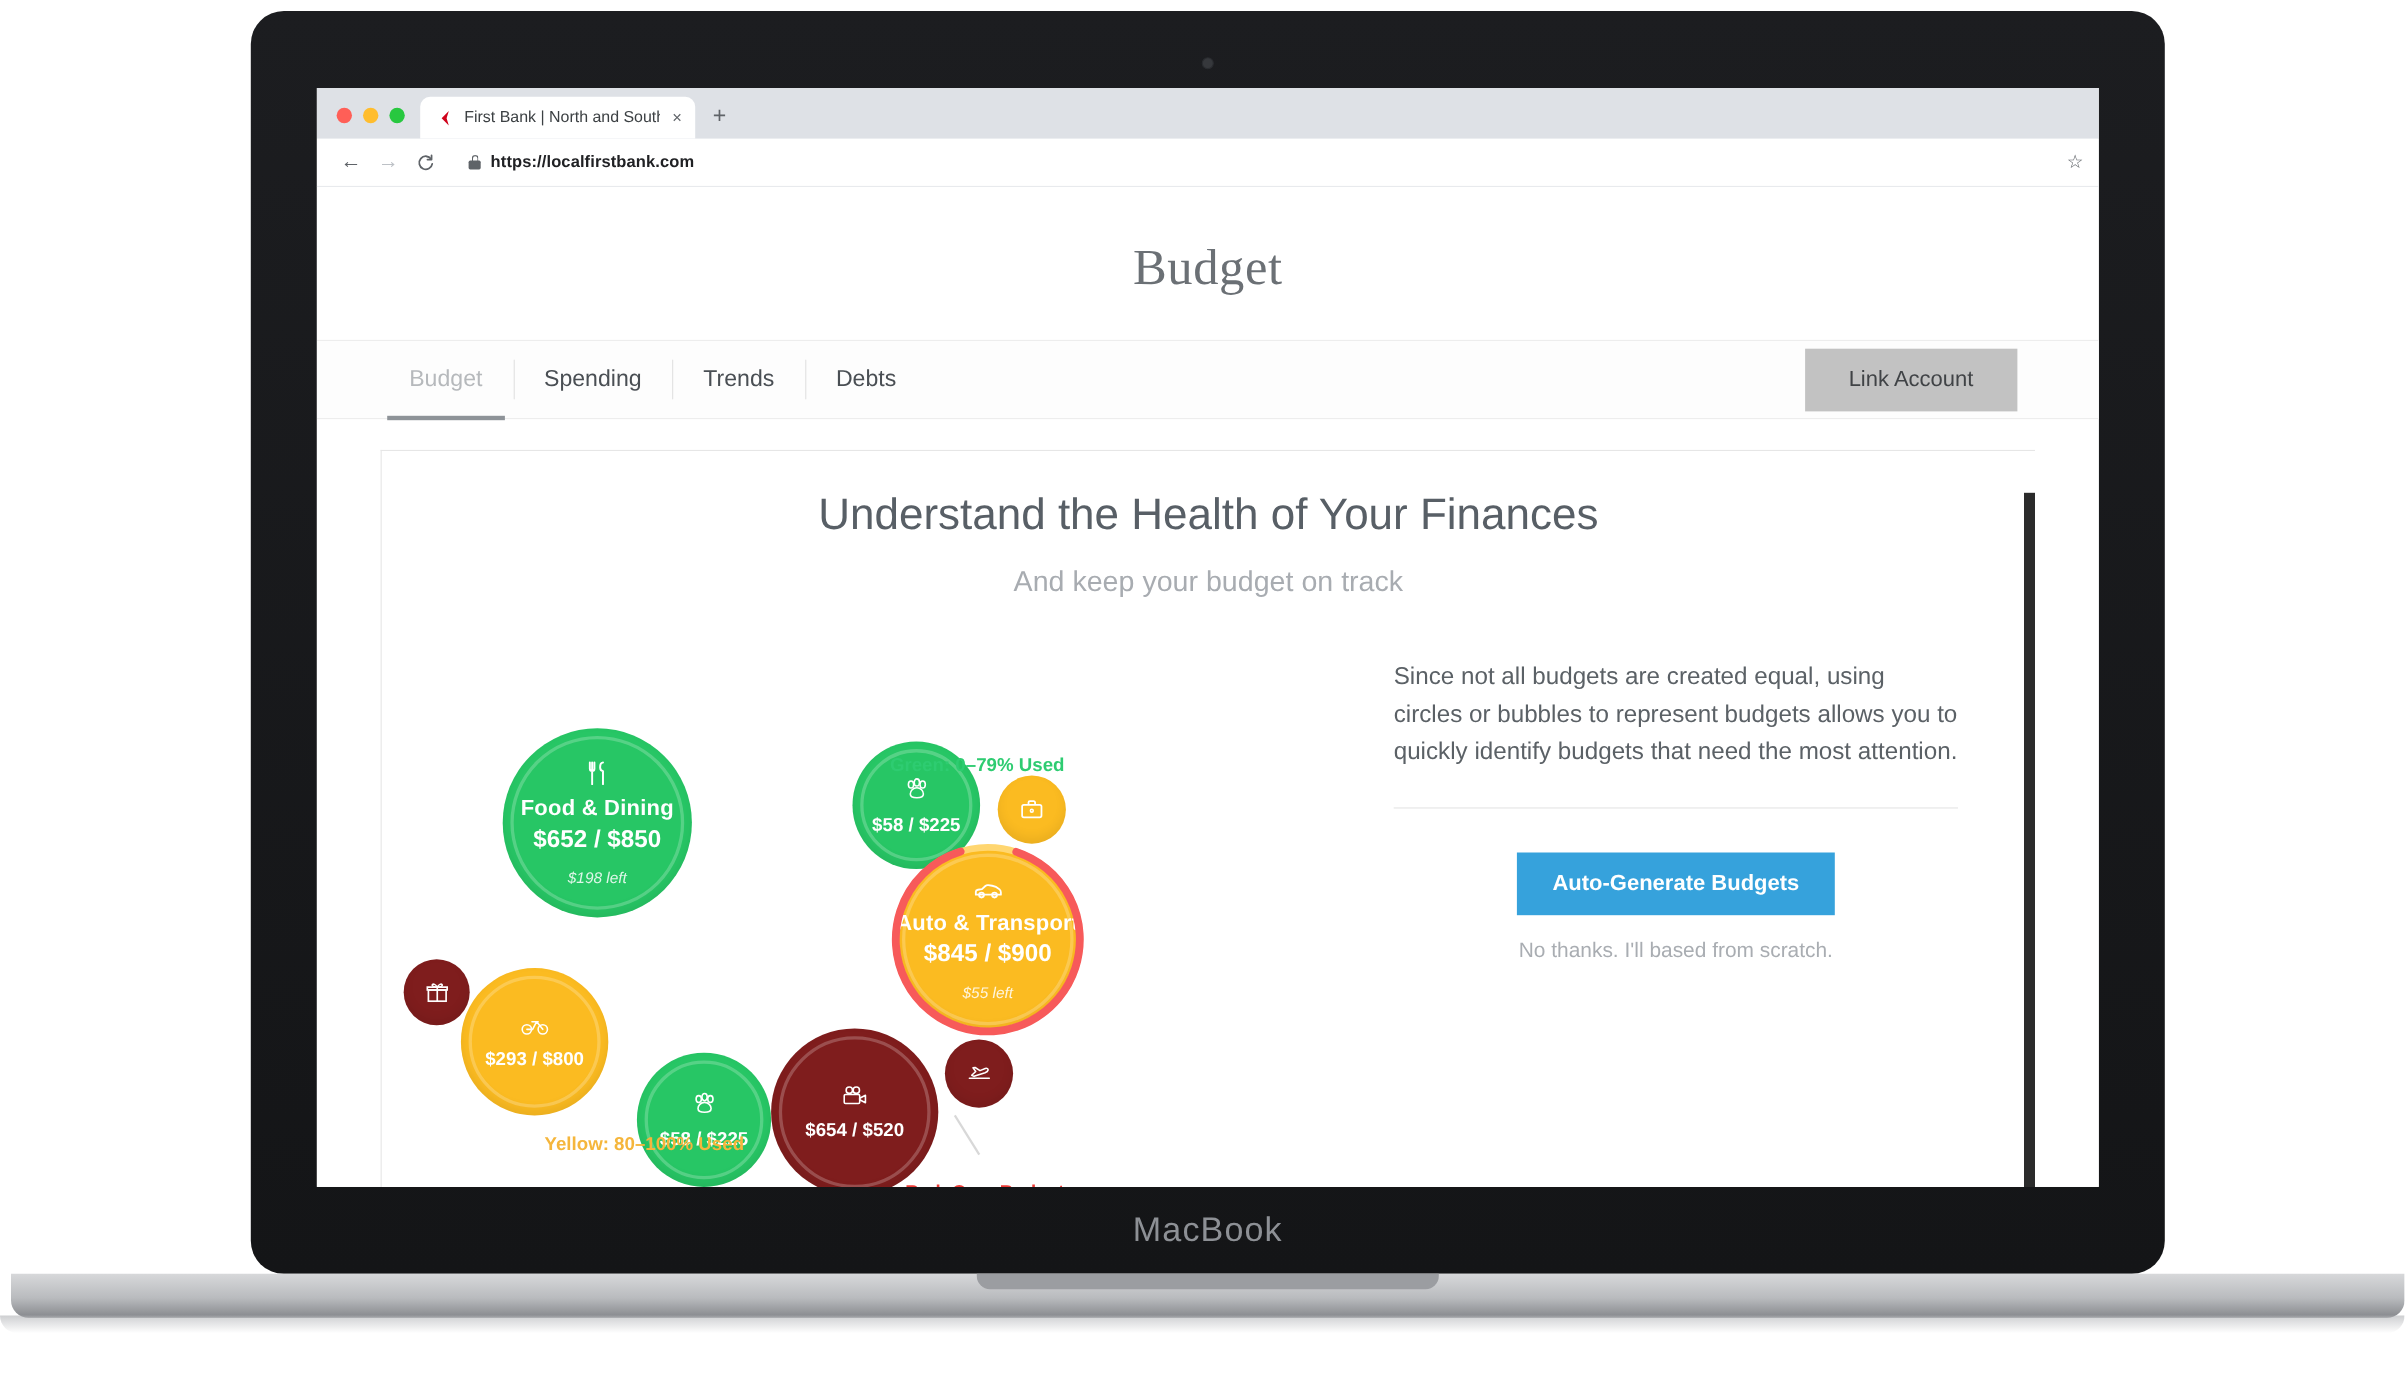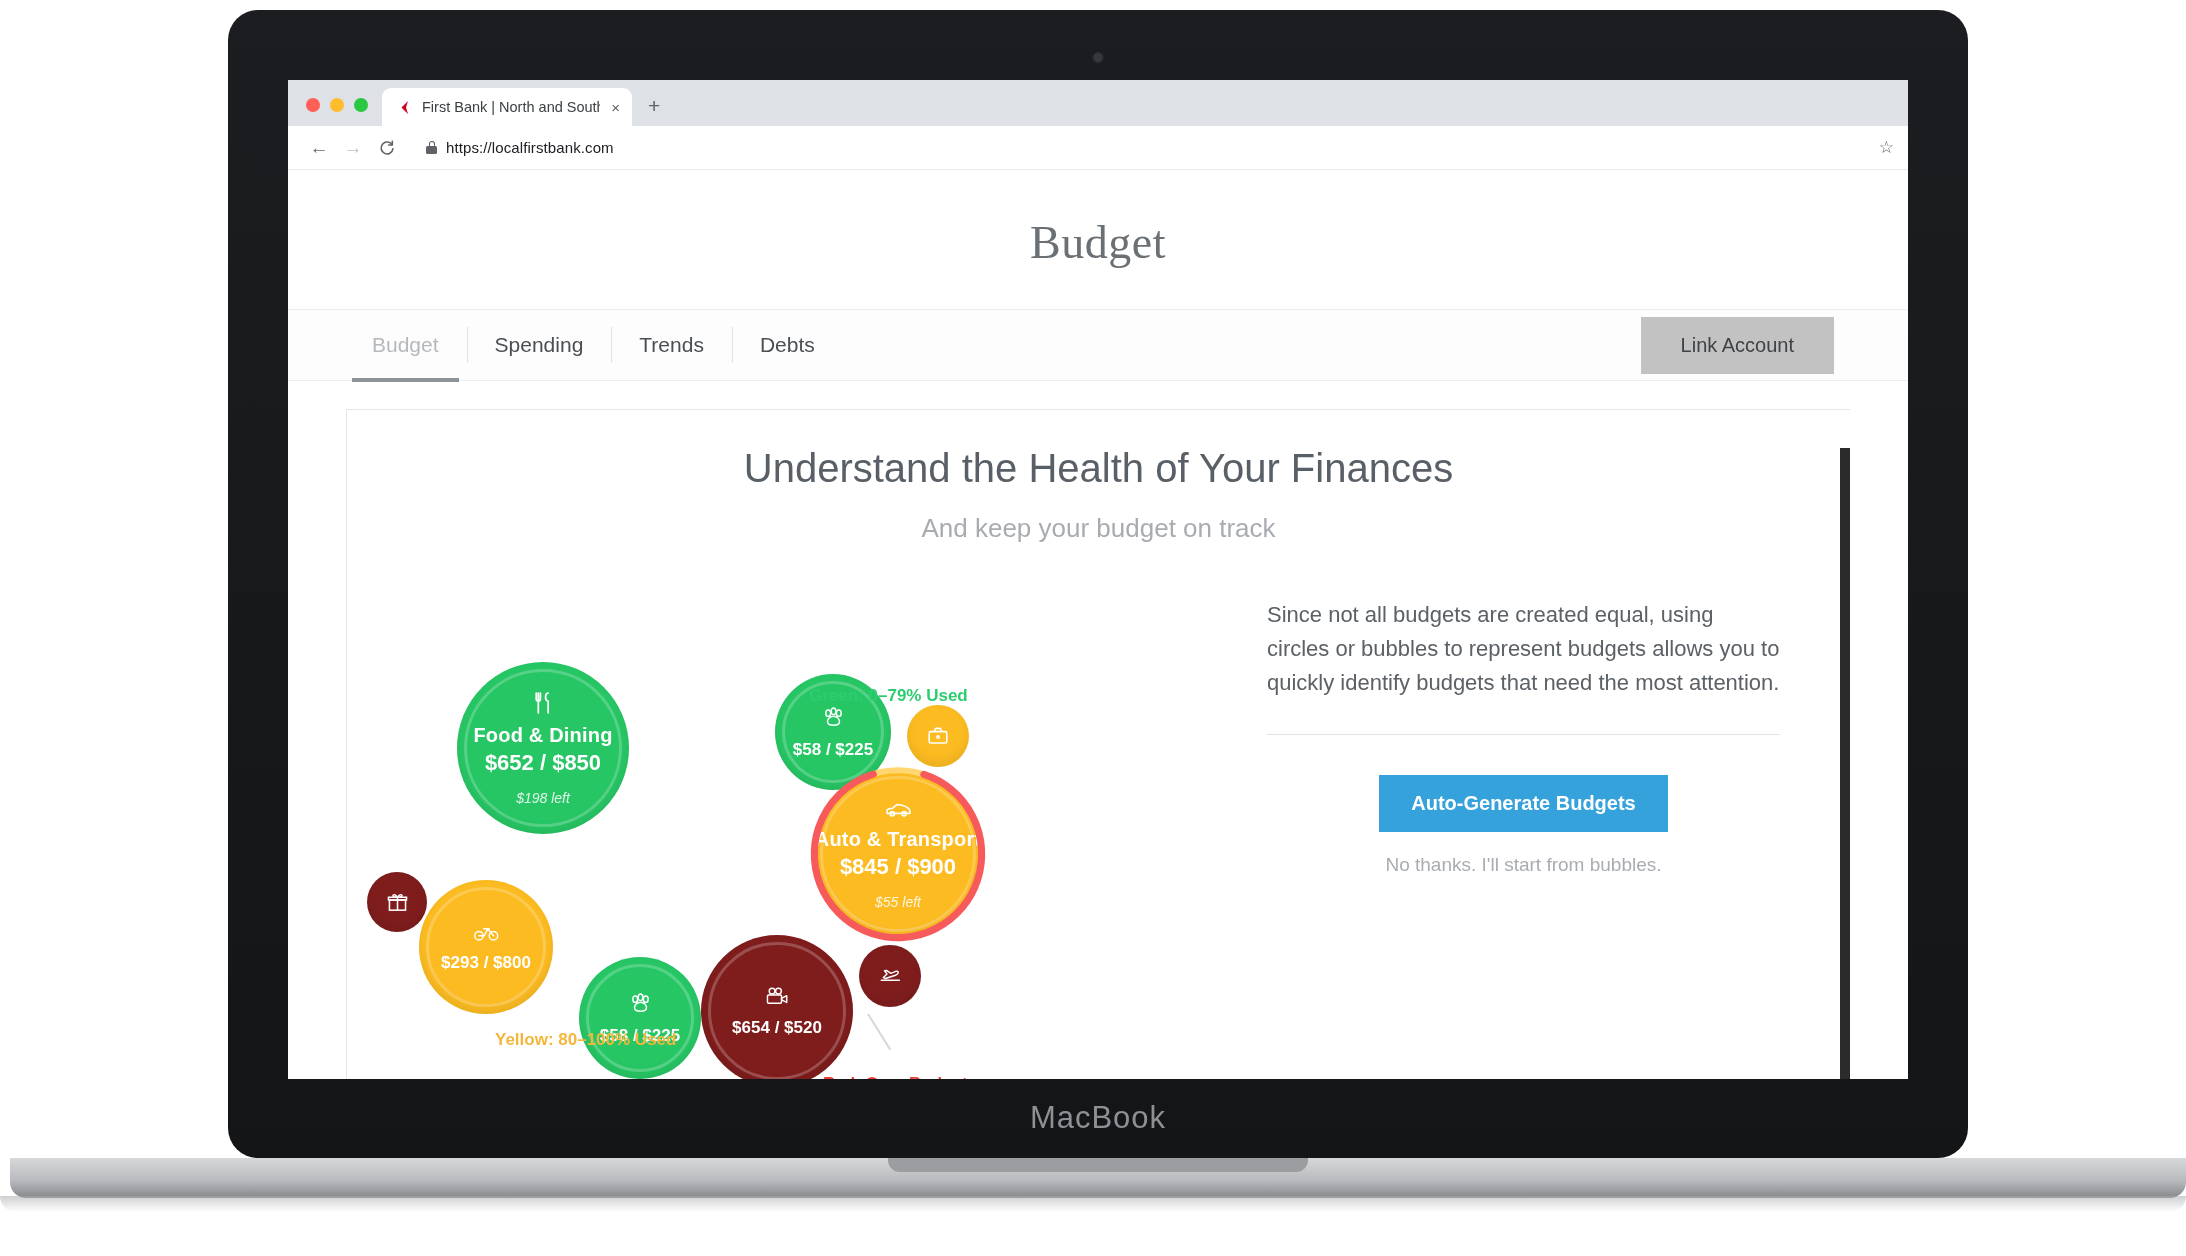--- a/index.html
+++ b/index.html
@@ -97,21 +97,21 @@
   .lock-icon { width: 11px; height: 13px; position: relative; flex: 0 0 11px; }
   .lock-icon i {
     position: absolute; left: 0; bottom: 0; width: 11px; height: 8px;
     background: #5f6368; border-radius: 1.5px;
   }
   .lock-icon b {
     position: absolute; left: 2.5px; top: 0; width: 6px; height: 6px;
     border: 1.6px solid #5f6368; border-bottom: none;
     border-radius: 3px 3px 0 0;
   }
-  .omni-url { font-size: 15px; color: #202124; font-weight: normal; letter-spacing: .1px; }
+  .omni-url { font-size: 15px; color: #202124; font-weight: bold; letter-spacing: .1px; }
   .star-btn { color: #5f6368; font-size: 17px; padding-left: 10px; }
 
   
   .page { position: relative; background: #fff; height: 909px; overflow: hidden; }
   .page-title {
     text-align: center; padding: 46px 0 40px;
     font-size: 46px; color: #6b7075; font-weight: 300;
     letter-spacing: .5px;
     font-family: "Liberation Serif", serif;
   }
@@ -406,21 +406,21 @@
             <span class="legend-lbl legend-green" style="left:462px; top:124px;">Green: 0–79% Used</span>
             <span class="legend-lbl legend-yellow" style="left:148px; top:468px;">Yellow: 80–100% Used</span>
             <span class="legend-lbl legend-red" style="left:476px; top:512px;">Red: Over Budget</span>
           </div>
 
           <div class="text-col">
             <p class="para">Since not all budgets are created equal, using circles or bubbles to represent budgets allows you to quickly identify budgets that need the most attention.</p>
             <div class="divider"></div>
             <div class="cta-wrap">
               <button class="cta-btn">Auto-Generate Budgets</button>
-              <span class="cta-sub">No thanks. I'll start from bubbles.</span>
+              <span class="cta-sub">No thanks. I'll based from scratch.</span>
             </div>
           </div>
 
         </div>
       </div>
 
       <div class="scrollbar"></div>
     </div>
   </div>
 </div>

